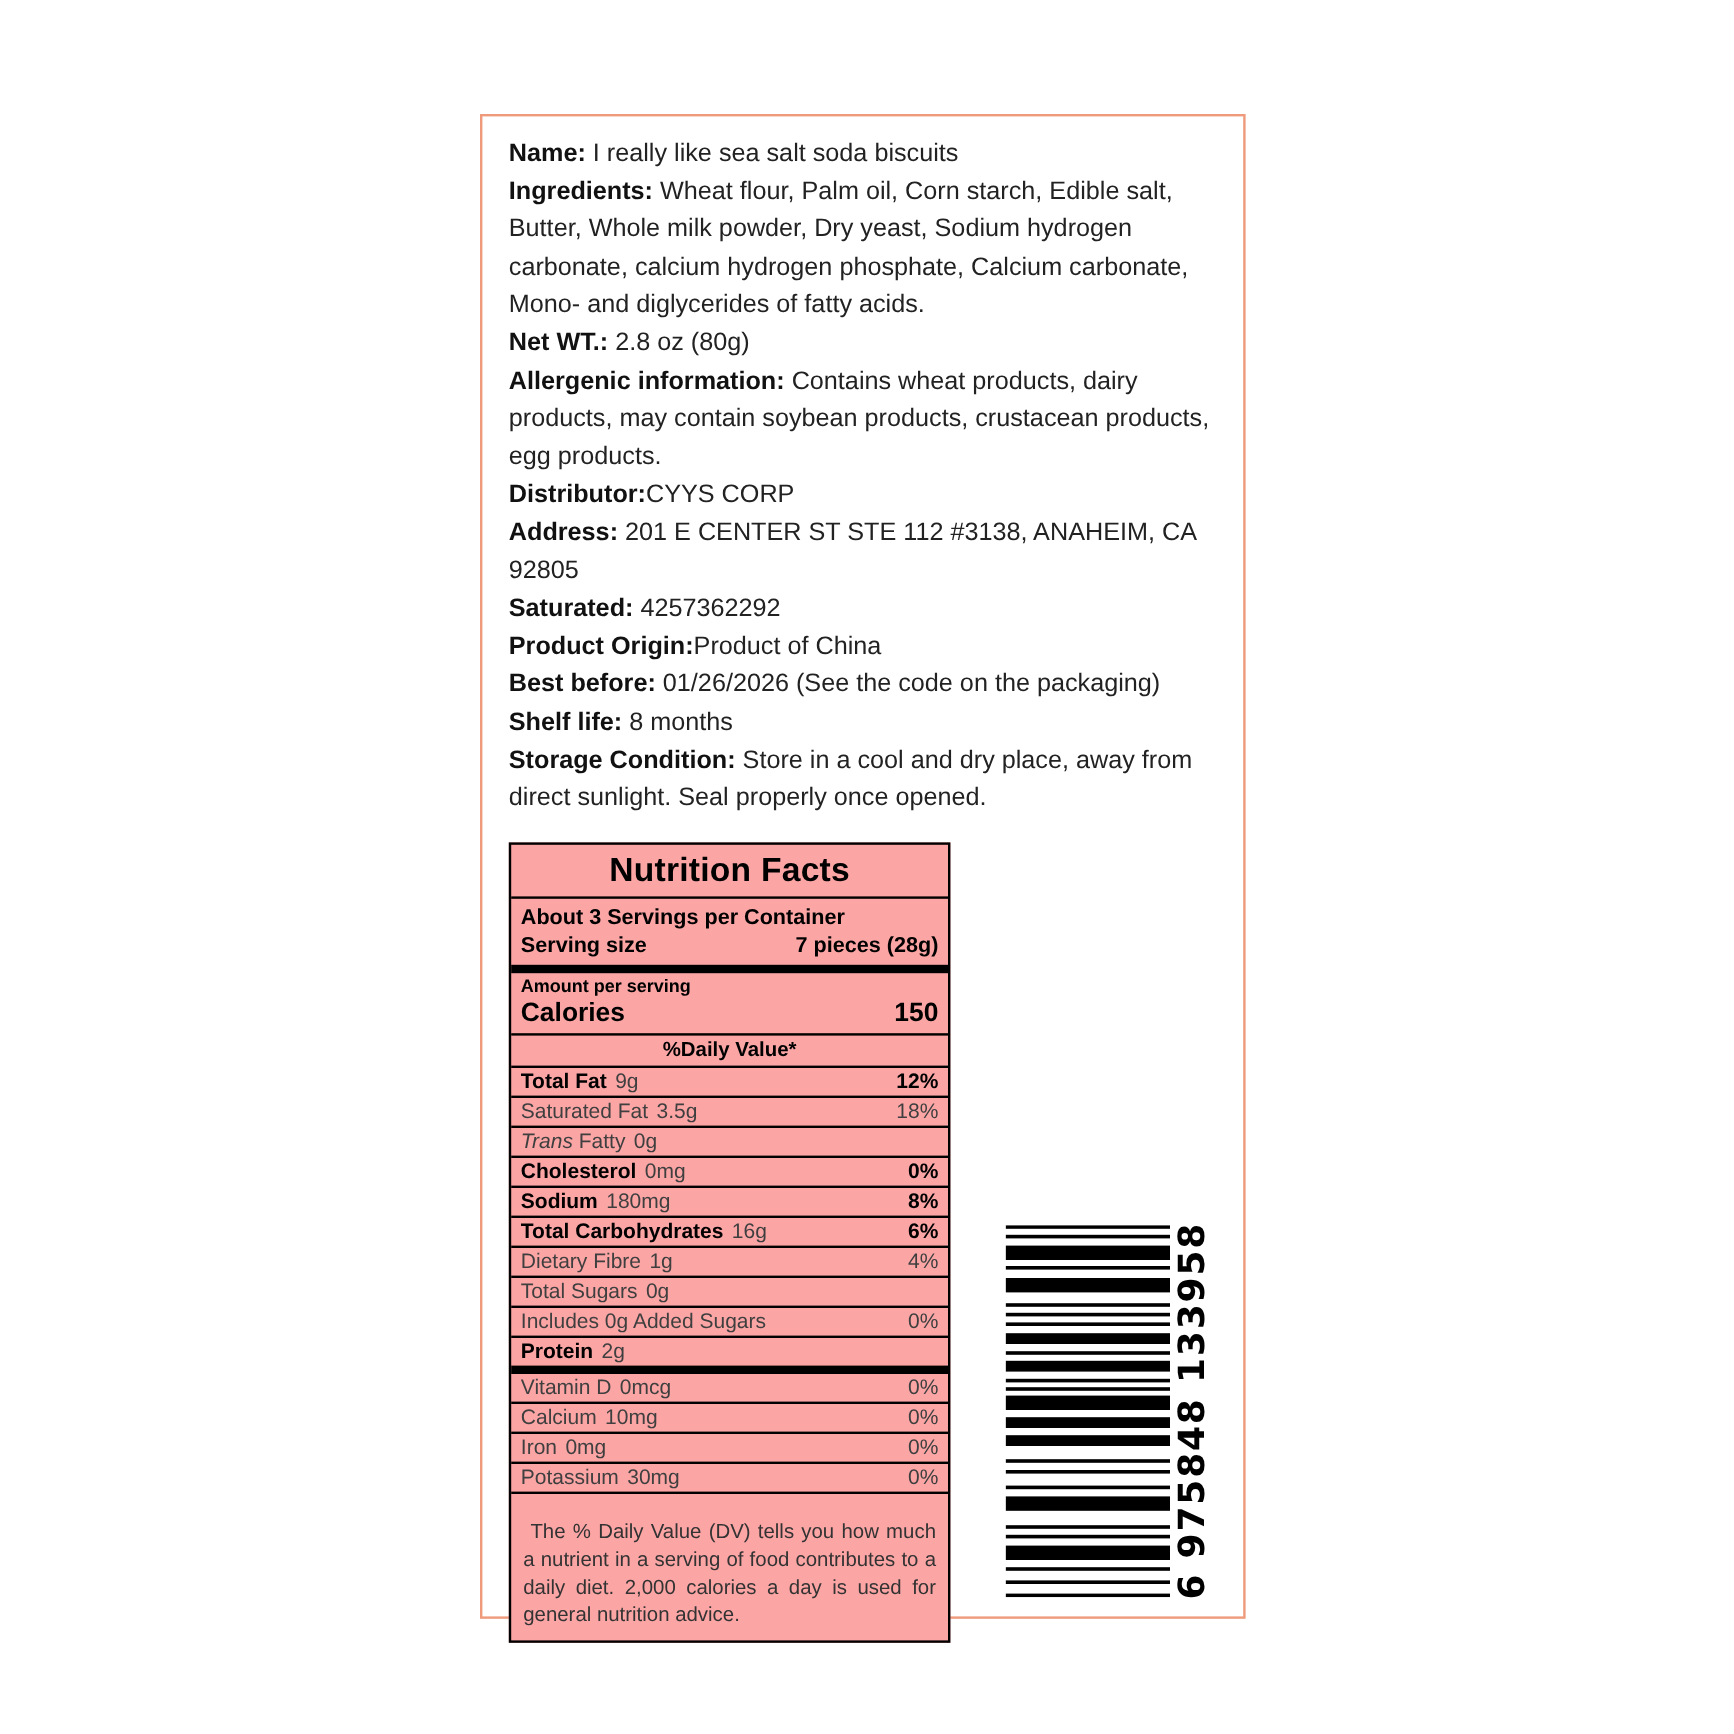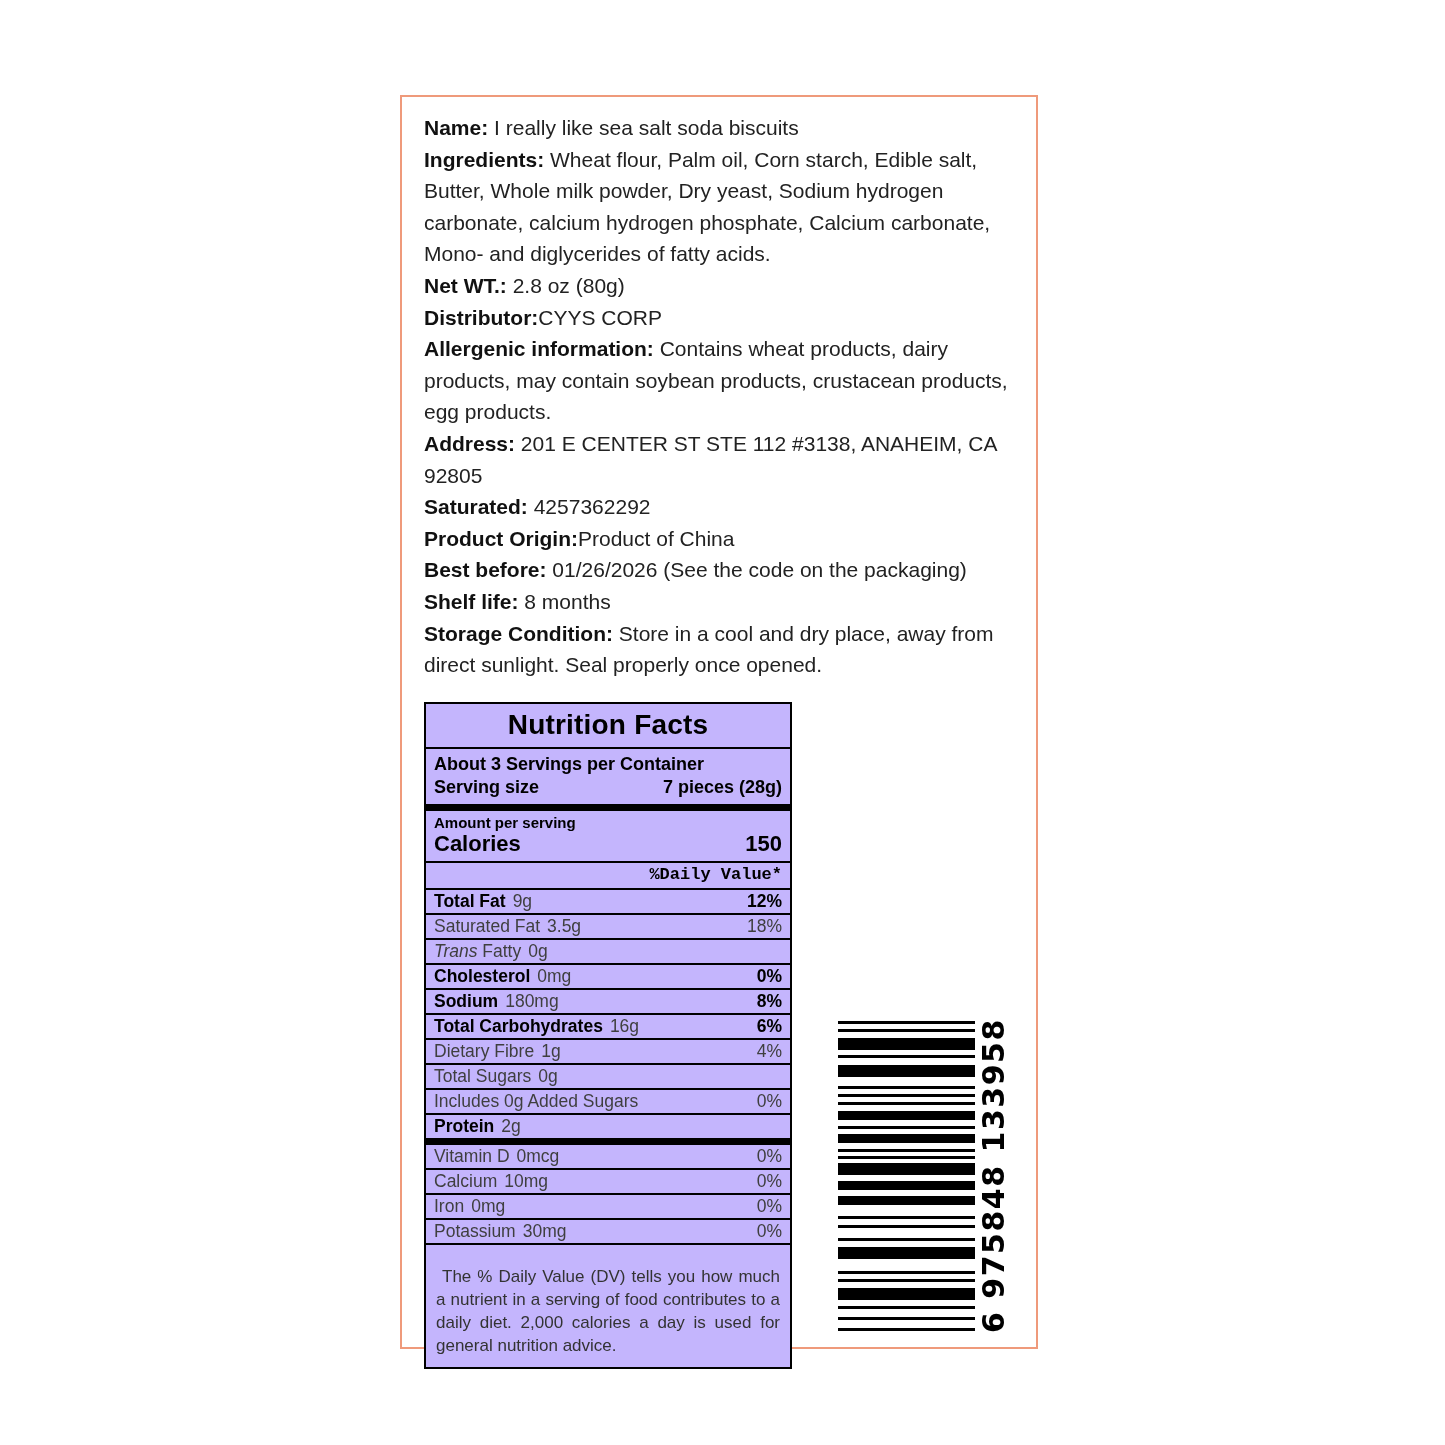--- a/index.html
+++ b/index.html
@@ -13,33 +13,33 @@
     position:absolute;left:400px;top:95px;width:638px;height:1254px;
     border:2px solid #ef9a7b;background:#fff;box-sizing:border-box;
   }
   
   .product-info{padding:15px 18px 0 22px;}
   .product-info p{margin:0;font-size:21px;line-height:31.6px;color:#222;}
   .product-info strong{font-weight:700;color:#111;}
   
   .ntable{
     position:absolute;left:22px;top:605px;width:368px;
-    border:2px solid #000;box-sizing:border-box;background:#c4b5fd;color:#000;
+    border:2px solid #000;box-sizing:border-box;background:#fca5a5;color:#000;
   }
   .nt-title{
     text-align:center;font-size:28px;font-weight:700;
     padding:5px 4px 6px;letter-spacing:0.2px;
   }
   .nt-serv{border-top:2px solid #000;padding:4px 8px 5px;font-size:18px;font-weight:700;line-height:23px;}
   .nt-serv .split{display:flex;justify-content:space-between;}
   .bar7{height:7px;background:#000;}
   .nt-cal{padding:3px 8px 4px;}
   .nt-cal .aps{font-size:15px;font-weight:700;line-height:17px;}
   .nt-cal .split{display:flex;justify-content:space-between;font-size:22px;font-weight:700;line-height:26px;}
-  .nt-dv{border-top:2px solid #000;text-align:right;font-size:17px;font-weight:700;padding:2px 8px 3px;line-height:20px;font-family:Liberation Mono, monospace;}
+  .nt-dv{border-top:2px solid #000;text-align:center;font-size:17px;font-weight:700;padding:2px 8px 3px;line-height:20px;}
   .nrow{
     display:flex;justify-content:space-between;align-items:flex-start;
     padding:1px 8px 2px;font-size:17.5px;line-height:20px;color:#3f3f3f;
     border-top:2px solid #000;
   }
   .nrow .nleft{display:flex;gap:7px;}
   .nrow.bold .nname{font-weight:700;color:#000;}
   .nrow.bold .npct{font-weight:700;color:#000;}
   .rows-micro .nrow:first-child{border-top:none;}
   .nfoot{
@@ -62,23 +62,23 @@
 
 <div class="label-box">
 
   <div class="product-info">
   <p><strong>Name:</strong><span> I really like sea salt soda biscuits</span></p>
 
   <p><strong>Ingredients:</strong><span> Wheat flour, Palm oil, Corn starch, Edible salt, Butter, Whole milk powder, Dry yeast, Sodium hydrogen carbonate, calcium hydrogen phosphate, Calcium carbonate, Mono- and diglycerides of fatty acids.</span></p>
 
   <p><strong>Net WT.:</strong><span> 2.8 oz (80g)</span></p>
 
+  <p><strong>Allergenic information:</strong><span> Contains wheat products, dairy products, may contain soybean products, crustacean products, egg products.</span></p>
+
   <p><strong>Distributor:</strong><span>CYYS CORP</span></p>
-
-  <p><strong>Allergenic information:</strong><span> Contains wheat products, dairy products, may contain soybean products, crustacean products, egg products.</span></p>
 
   <p><strong>Address:</strong><span> 201 E CENTER ST STE 112 #3138, ANAHEIM, CA 92805</span></p>
 
   <p><strong>Saturated:</strong><span> 4257362292</span></p>
 
   <p><strong>Product Origin:</strong><span>Product of China</span></p>
 
   <p><strong>Best before:</strong><span> 01/26/2026 (See the code on the packaging)</span></p>
 
   <p><strong>Shelf life:</strong><span> 8 months</span></p>

